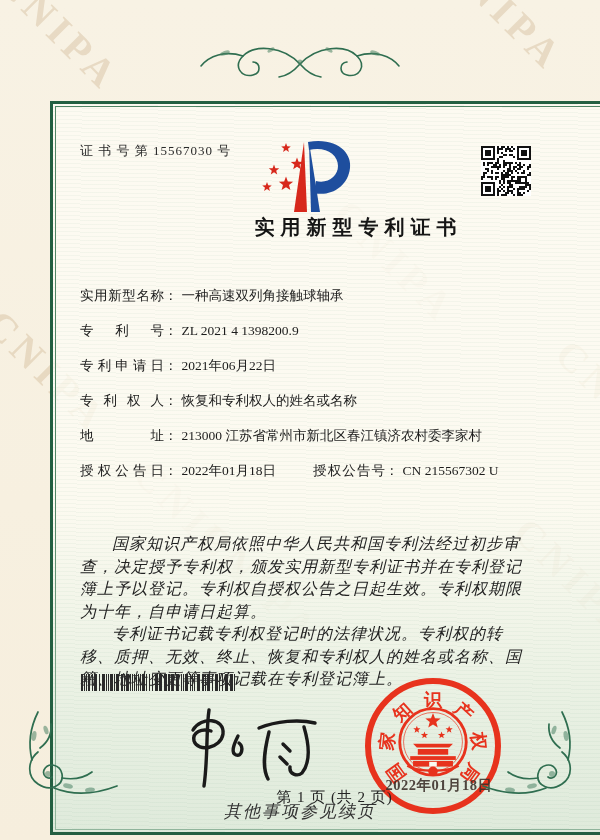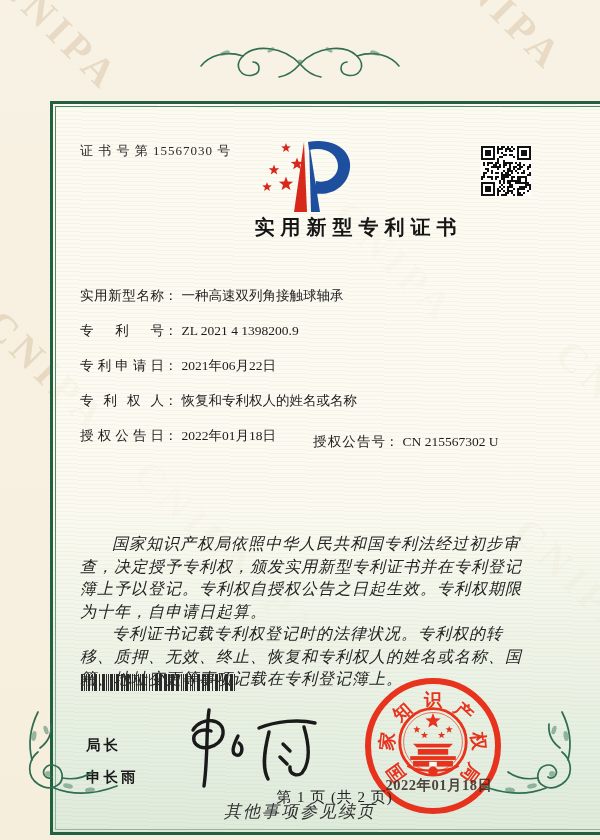--- a/index.html
+++ b/index.html
@@ -43,21 +43,21 @@
     letter-spacing:6px; color:#151515;padding-left:24px;
   }
   
   .fields { left:27px; top:182px; width:450px; display:flex; flex-direction:column; gap:16px; }
   .frow { position:relative; font-size:13.5px; color:#1c1c1c; line-height:19px; white-space:nowrap; }
   .f-label {
     display:inline-block; width:84px; text-align:justify; text-align-last:justify;
     font-weight:500; vertical-align:bottom;
   }
   .f-colon { display:inline-block; margin-right:4px; }
-  .f-pair2 { position:absolute; left:233px; top:6px; }
+  .f-pair2 { position:absolute; left:233px; top:0; }
   .f-pair2 .f-label { width:72px; }
   
   .body-text { left:27px; top:429px; width:448px; font-size:16px; line-height:22.5px;
     color:#222; font-style:italic; letter-spacing:1px; }
   .body-text p { text-indent:2em; margin:0; }
   
   .barcode { left:28px; top:570px; }
   .director { left:33px; top:632px; font-family:"Liberation Sans","DejaVu Sans",sans-serif;
     font-size:14.5px; font-weight:700; color:#1a1a1a; letter-spacing:3px; }
   .director div { margin-bottom:13px; }
@@ -356,20 +356,23 @@
       <div class="frow">
         <span class="f-label">专利号</span><span class="f-colon">：</span><span>ZL 2021 4 1398200.9</span>
       </div>
       <div class="frow">
         <span class="f-label">专利申请日</span><span class="f-colon">：</span><span>2021年06月22日</span>
       </div>
       <div class="frow">
         <span class="f-label">专利权人</span><span class="f-colon">：</span><span>恢复和专利权人的姓名或名称</span>
       </div>
       <div class="frow">
+        <span class="f-label">地址</span><span class="f-colon">：</span><span>213000 江苏省常州市新北区春江镇济农村委李家村</span>
+      </div>
+      <div class="frow">
         <span class="f-label">授权公告日</span><span class="f-colon">：</span><span>2022年01月18日</span>
         <span class="f-pair2">
           <span class="f-label">授权公告号</span><span class="f-colon">：</span><span>CN 215567302 U</span>
         </span>
       </div>
     </div>
 
     <div class="body-text">
       <p>国家知识产权局依照中华人民共和国专利法经过初步审查，决定授予专利权，颁发实用新型专利证书并在专利登记簿上予以登记。专利权自授权公告之日起生效。专利权期限为十年，自申请日起算。</p>
       <p>专利证书记载专利权登记时的法律状况。专利权的转移、质押、无效、终止、恢复和专利权人的姓名或名称、国籍、地址变更等事项记载在专利登记簿上。</p>
@@ -420,24 +423,20 @@
         <rect x="126" y="0" width="3" height="17" fill="#2a2a2a"></rect>
         <rect x="131" y="0" width="1" height="17" fill="#2a2a2a"></rect>
         <rect x="134" y="0" width="3" height="17" fill="#2a2a2a"></rect>
         <rect x="138" y="0" width="1" height="17" fill="#2a2a2a"></rect>
         <rect x="141" y="0" width="1" height="17" fill="#2a2a2a"></rect>
         <rect x="144" y="0" width="3" height="17" fill="#2a2a2a"></rect>
         <rect x="149" y="0" width="3" height="17" fill="#2a2a2a"></rect>
         <rect x="153" y="0" width="1" height="17" fill="#2a2a2a"></rect>
       </svg>
 
-    <div class="director">
-      <div>局长</div>
-      <div>申长雨</div>
-    </div>
 
     <svg class="signature" width="165" height="98" viewBox="0 0 165 98">
       <g fill="none" stroke="#1a1a1a" stroke-width="3.4" stroke-linecap="round" stroke-linejoin="round">
         <path d="M38,14 C35,34 37,62 33,90"></path>
         <path d="M22,34 C30,20 54,22 52,38 C50,52 27,57 23,45 C21,36 31,32 40,35"></path>
         <path d="M67,40 C62,50 60,57 65,59 C71,61 73,51 68,47"></path>
         <path d="M88,32 C105,25 128,23 144,27"></path>
         <path d="M98,36 C93,56 91,72 97,83"></path>
         <path d="M133,31 C138,48 140,66 131,77 C126,81 118,78 119,71"></path>
         <path d="M112,48 l7,7"></path>

